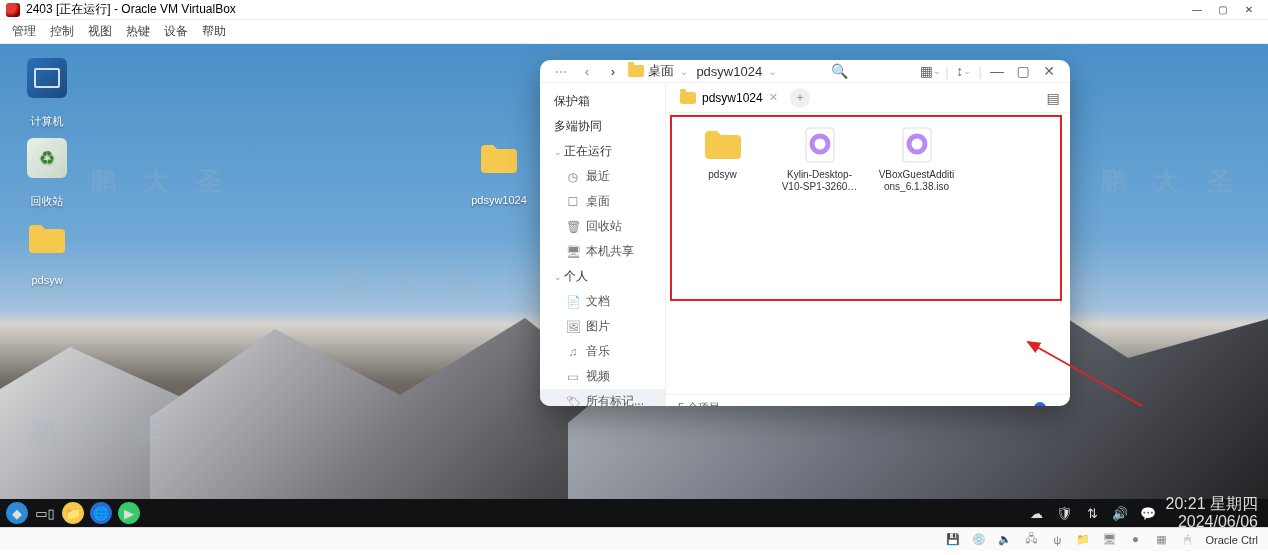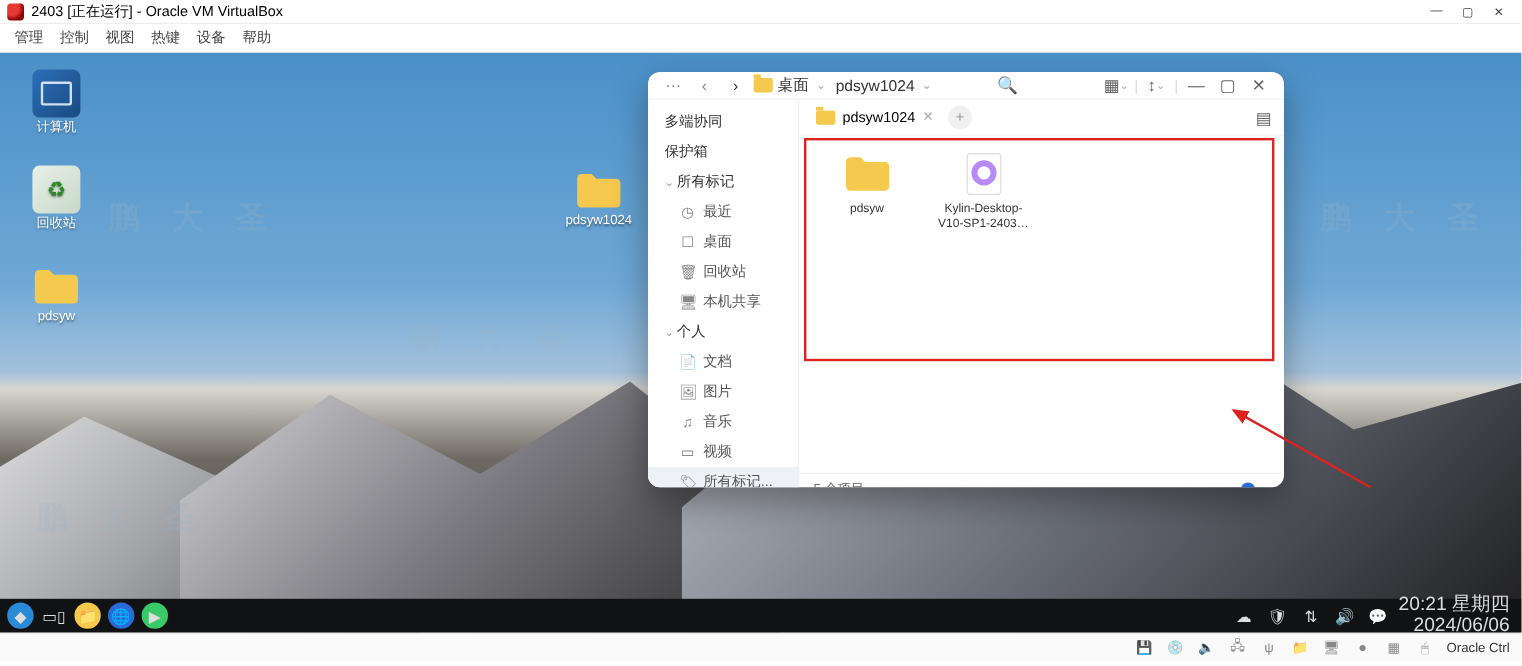--- a/index.html
+++ b/index.html
@@ -13,21 +13,21 @@
 .vb-menubar { height: 24px; display: flex; align-items: center; gap: 14px; padding: 0 12px; font-size: 12px; color: #444; border-bottom: 1px solid #eee; }
 
 
 .guest { position: relative; width: 100%; height: calc(100% - 48px - 24px); background: linear-gradient(to bottom, #4a90c9 0%, #6fa8d6 40%, #a3c1dc 55%, #d8d5cf 58%, #6e6a63 70%, #3a3a38 100%); overflow: hidden; }
 .mountains { position: absolute; bottom: 0; left: 0; right: 0; height: 60%; }
 .mtn { position: absolute; bottom: 0; }
 .mtn.m1 { left: -50px; width: 400px; height: 180px; background: linear-gradient(135deg, #e8e8ea 0%, #9fa0a4 50%, #4a4a4c 100%); clip-path: polygon(0 40%, 30% 0, 60% 30%, 100% 60%, 100% 100%, 0 100%); }
 .mtn.m2 { left: 150px; width: 500px; height: 220px; background: linear-gradient(135deg, #d8d8dc 0%, #7a7a80 50%, #2e2e30 100%); clip-path: polygon(0 50%, 25% 10%, 50% 40%, 75% 5%, 100% 50%, 100% 100%, 0 100%); }
 .mtn.m3 { right: 0; width: 700px; height: 260px; background: linear-gradient(135deg, #c0c4cc 0%, #6a6e78 50%, #1e1e20 100%); clip-path: polygon(0 60%, 20% 15%, 40% 45%, 60% 0, 80% 35%, 100% 20%, 100% 100%, 0 100%); }
 
-.desk-icon { position: absolute; width: 62px; display: flex; flex-direction: column; align-items: center; gap: 0; color: #fff; font-size: 11px; text-align: center; text-shadow: 0 1px 2px rgba(0,0,0,0.5); }
+.desk-icon { position: absolute; width: 62px; display: flex; flex-direction: column; align-items: center; gap: 16px; color: #fff; font-size: 11px; text-align: center; text-shadow: 0 1px 2px rgba(0,0,0,0.5); }
 .desk-icon .ic { width: 40px; height: 40px; border-radius: 6px; display: flex; align-items: center; justify-content: center; }
 .ic-computer { background: linear-gradient(135deg, #2b6fb8, #1a4a80); }
 .ic-computer::after { content: ""; width: 22px; height: 16px; border: 2px solid #cfe0f0; border-radius: 2px; }
 .ic-trash { background: linear-gradient(135deg, #e8f0e8, #c8d8c8); position: relative; }
 .ic-trash::after { content: "♻"; color: #2a8a2a; font-size: 18px; }
 .ic-folder { background: none; }
 .ic-folder svg { width: 40px; height: 34px; }
 
 
 .fm { position: absolute; left: 540px; top: 16px; width: 530px; height: 346px; background: #fff; border-radius: 10px; box-shadow: 0 12px 30px rgba(0,0,0,0.35); display: flex; flex-direction: column; overflow: hidden; }
@@ -162,28 +162,28 @@
       <span class="tb-icon">↕<span style="font-size:9px;color:#aaa">⌄</span></span>
       <span class="tb-sep">|</span>
       <span class="tb-icon">—</span>
       <span class="tb-icon">▢</span>
       <span class="tb-icon">✕</span>
     </div>
 
     <div class="fm-body">
       <div class="fm-side">
         <div class="side-head" style="padding-left:14px">
+            <span>保护箱</span>
+          </div>
+        <div class="side-head" style="padding-left:14px">
             <span>多端协同</span>
-          </div>
-        <div class="side-head" style="padding-left:14px">
-            <span>保护箱</span>
           </div>
         <div class="side-head">
             <span class="exp">⌄</span>
-            <span>所有标记</span>
+            <span>正在运行</span>
           </div>
         <div class="side-item">
             <span class="si">◷</span>
             <span>最近</span>
           </div>
         <div class="side-item">
             <span class="si">☐</span>
             <span>桌面</span>
           </div>
         <div class="side-item">
@@ -243,21 +243,30 @@
                 </div>
               <span class="lbl">pdsyw</span>
             </div>
             <div class="file-item">
               <div class="fic">
                   <svg width="40" height="40">
                     <rect x="6" y="4" width="28" height="34" rx="3" fill="#fff" stroke="#ddd"></rect>
                     <circle cx="20" cy="20" r="8" fill="none" stroke="#b78af5" stroke-width="5"></circle>
                   </svg>
                 </div>
-              <span class="lbl">Kylin-Desktop-V10-SP1-2403…</span>
+              <span class="lbl">Kylin-Desktop-V10-SP1-3260…</span>
+            </div>
+            <div class="file-item">
+              <div class="fic">
+                  <svg width="40" height="40">
+                    <rect x="6" y="4" width="28" height="34" rx="3" fill="#fff" stroke="#ddd"></rect>
+                    <circle cx="20" cy="20" r="8" fill="none" stroke="#b78af5" stroke-width="5"></circle>
+                  </svg>
+                </div>
+              <span class="lbl">VBoxGuestAdditions_6.1.38.iso</span>
             </div>
           </div>
         </div>
 
         <div class="fm-status">
           <span>5 个项目</span>
           <span class="spc"></span>
           <div class="slider">
               <div class="knob"></div>
             </div>

